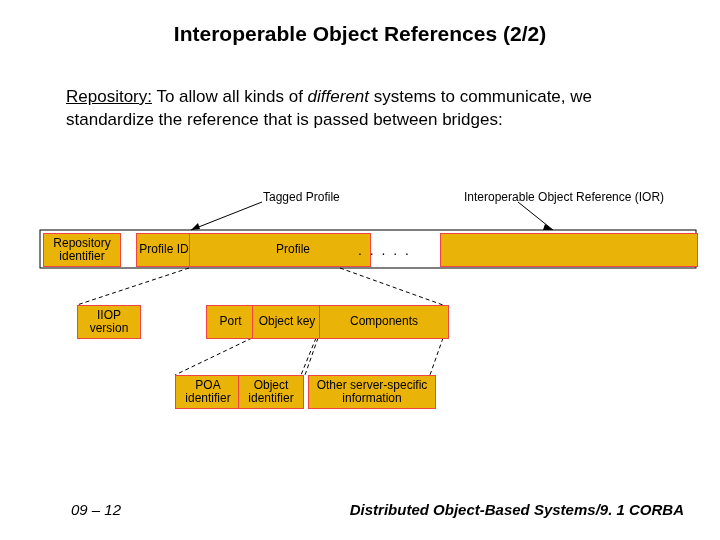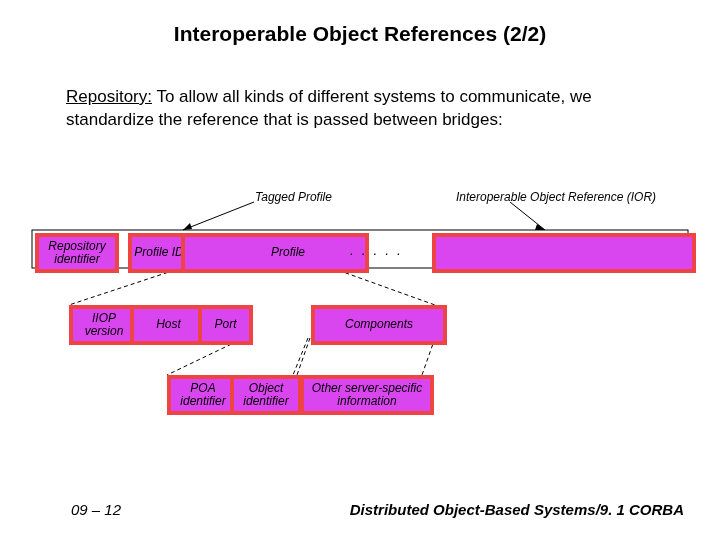--- a/index.html
+++ b/index.html
@@ -30,33 +30,33 @@
     top: 86px;
     left: 66px;
     width: 560px;
     font-size: 17px;
     line-height: 1.35;
   }
   .obs-label {
     text-decoration: underline;
   }
   .italic {
+    font-style: italic;
   }
   .diagram {
     position: absolute;
     top: 180px;
-    left: 0;
+    left: 8px;
     width: 625px;
     height: 280px;
-    font-style: italic;
   }
   .dbox {
     position: absolute;
-    border: 4px solid #ef4444;
-    background: #d946ef;
+    border: 1px solid #ef4444;
+    background: #eab308;
     font-size: 12px;
     text-align: center;
     display: flex;
     align-items: center;
     justify-content: center;
     line-height: 1.1;
     padding: 0 2px;
   }
   .dlabel {
     position: absolute;
@@ -122,22 +122,22 @@
     <div class="dlabel" style="left:255px; top:10px;">Tagged Profile</div>
     <div class="dlabel" style="left:456px; top:10px;">Interoperable Object Reference (IOR)</div>
 
     <div class="dbox" style="left:35px;  top:53px; width:72px; height:32px;">Repository identifier</div>
     <div class="dbox" style="left:128px; top:53px; width:50px; height:32px;">Profile ID</div>
     <div class="dbox" style="left:181px; top:53px; width:150px; height:32px;padding-left:28px;">Profile</div>
     <div class="dlabel" style="left:350px; top:62px; font-size:14px; letter-spacing:2px;">.   .   .   .   .</div>
     <div class="dbox" style="left:432px; top:53px; width:252px; height:32px;"></div>
 
     <div class="dbox" style="left:69px;  top:125px; width:58px; height:32px;">IIOP version</div>
-    <div class="dbox" style="left:130px; top:125px; width:65px; height:32px;">Host</div>
     <div class="dbox" style="left:198px; top:125px; width:43px; height:32px;">Port</div>
+    <div class="dbox" style="left:244px; top:125px; width:64px; height:32px;">Object key</div>
     <div class="dbox" style="left:311px; top:125px; width:124px; height:32px;text-align:center;">Components</div>
 
     <div class="dbox" style="left:167px; top:195px; width:60px; height:32px;">POA identifier</div>
     <div class="dbox" style="left:230px; top:195px; width:60px; height:32px;">Object identifier</div>
     <div class="dbox" style="left:300px; top:195px; width:122px; height:32px;">Other server-specific information</div>
 
   </div>
 
   <div class="footer-left">09 – 12</div>
   <div class="footer-right">Distributed Object-Based Systems/9. 1 CORBA</div>

